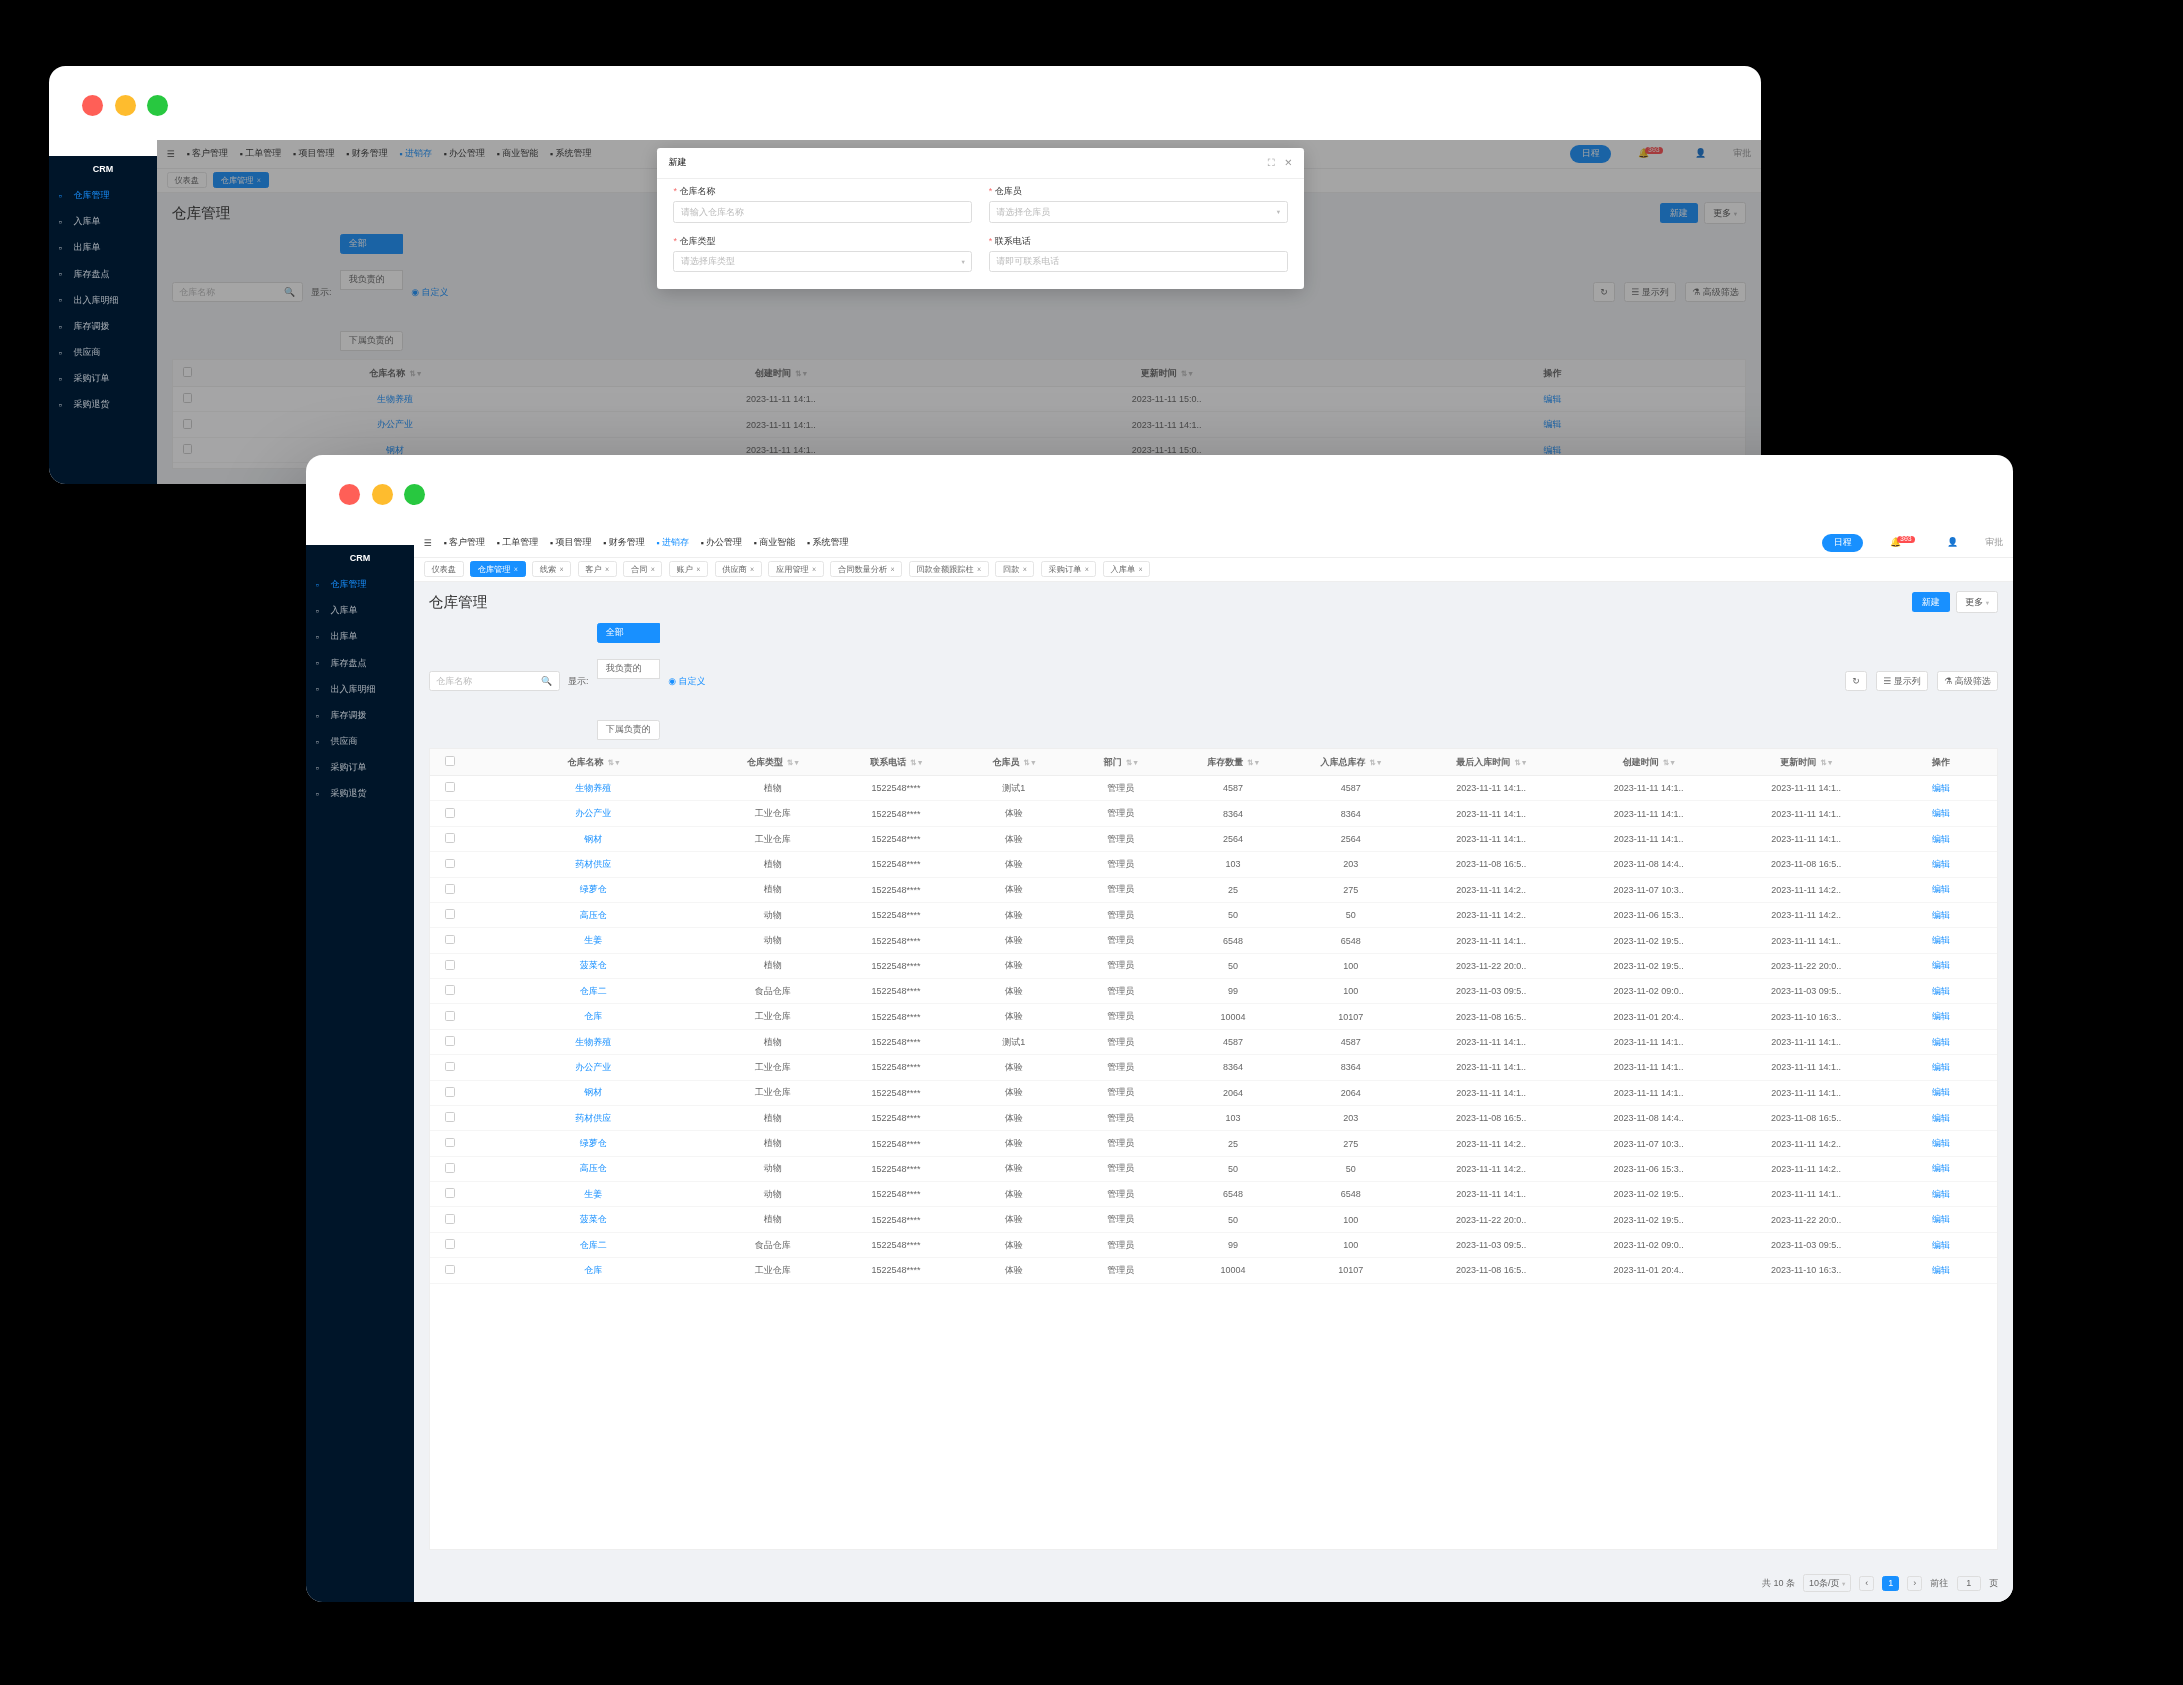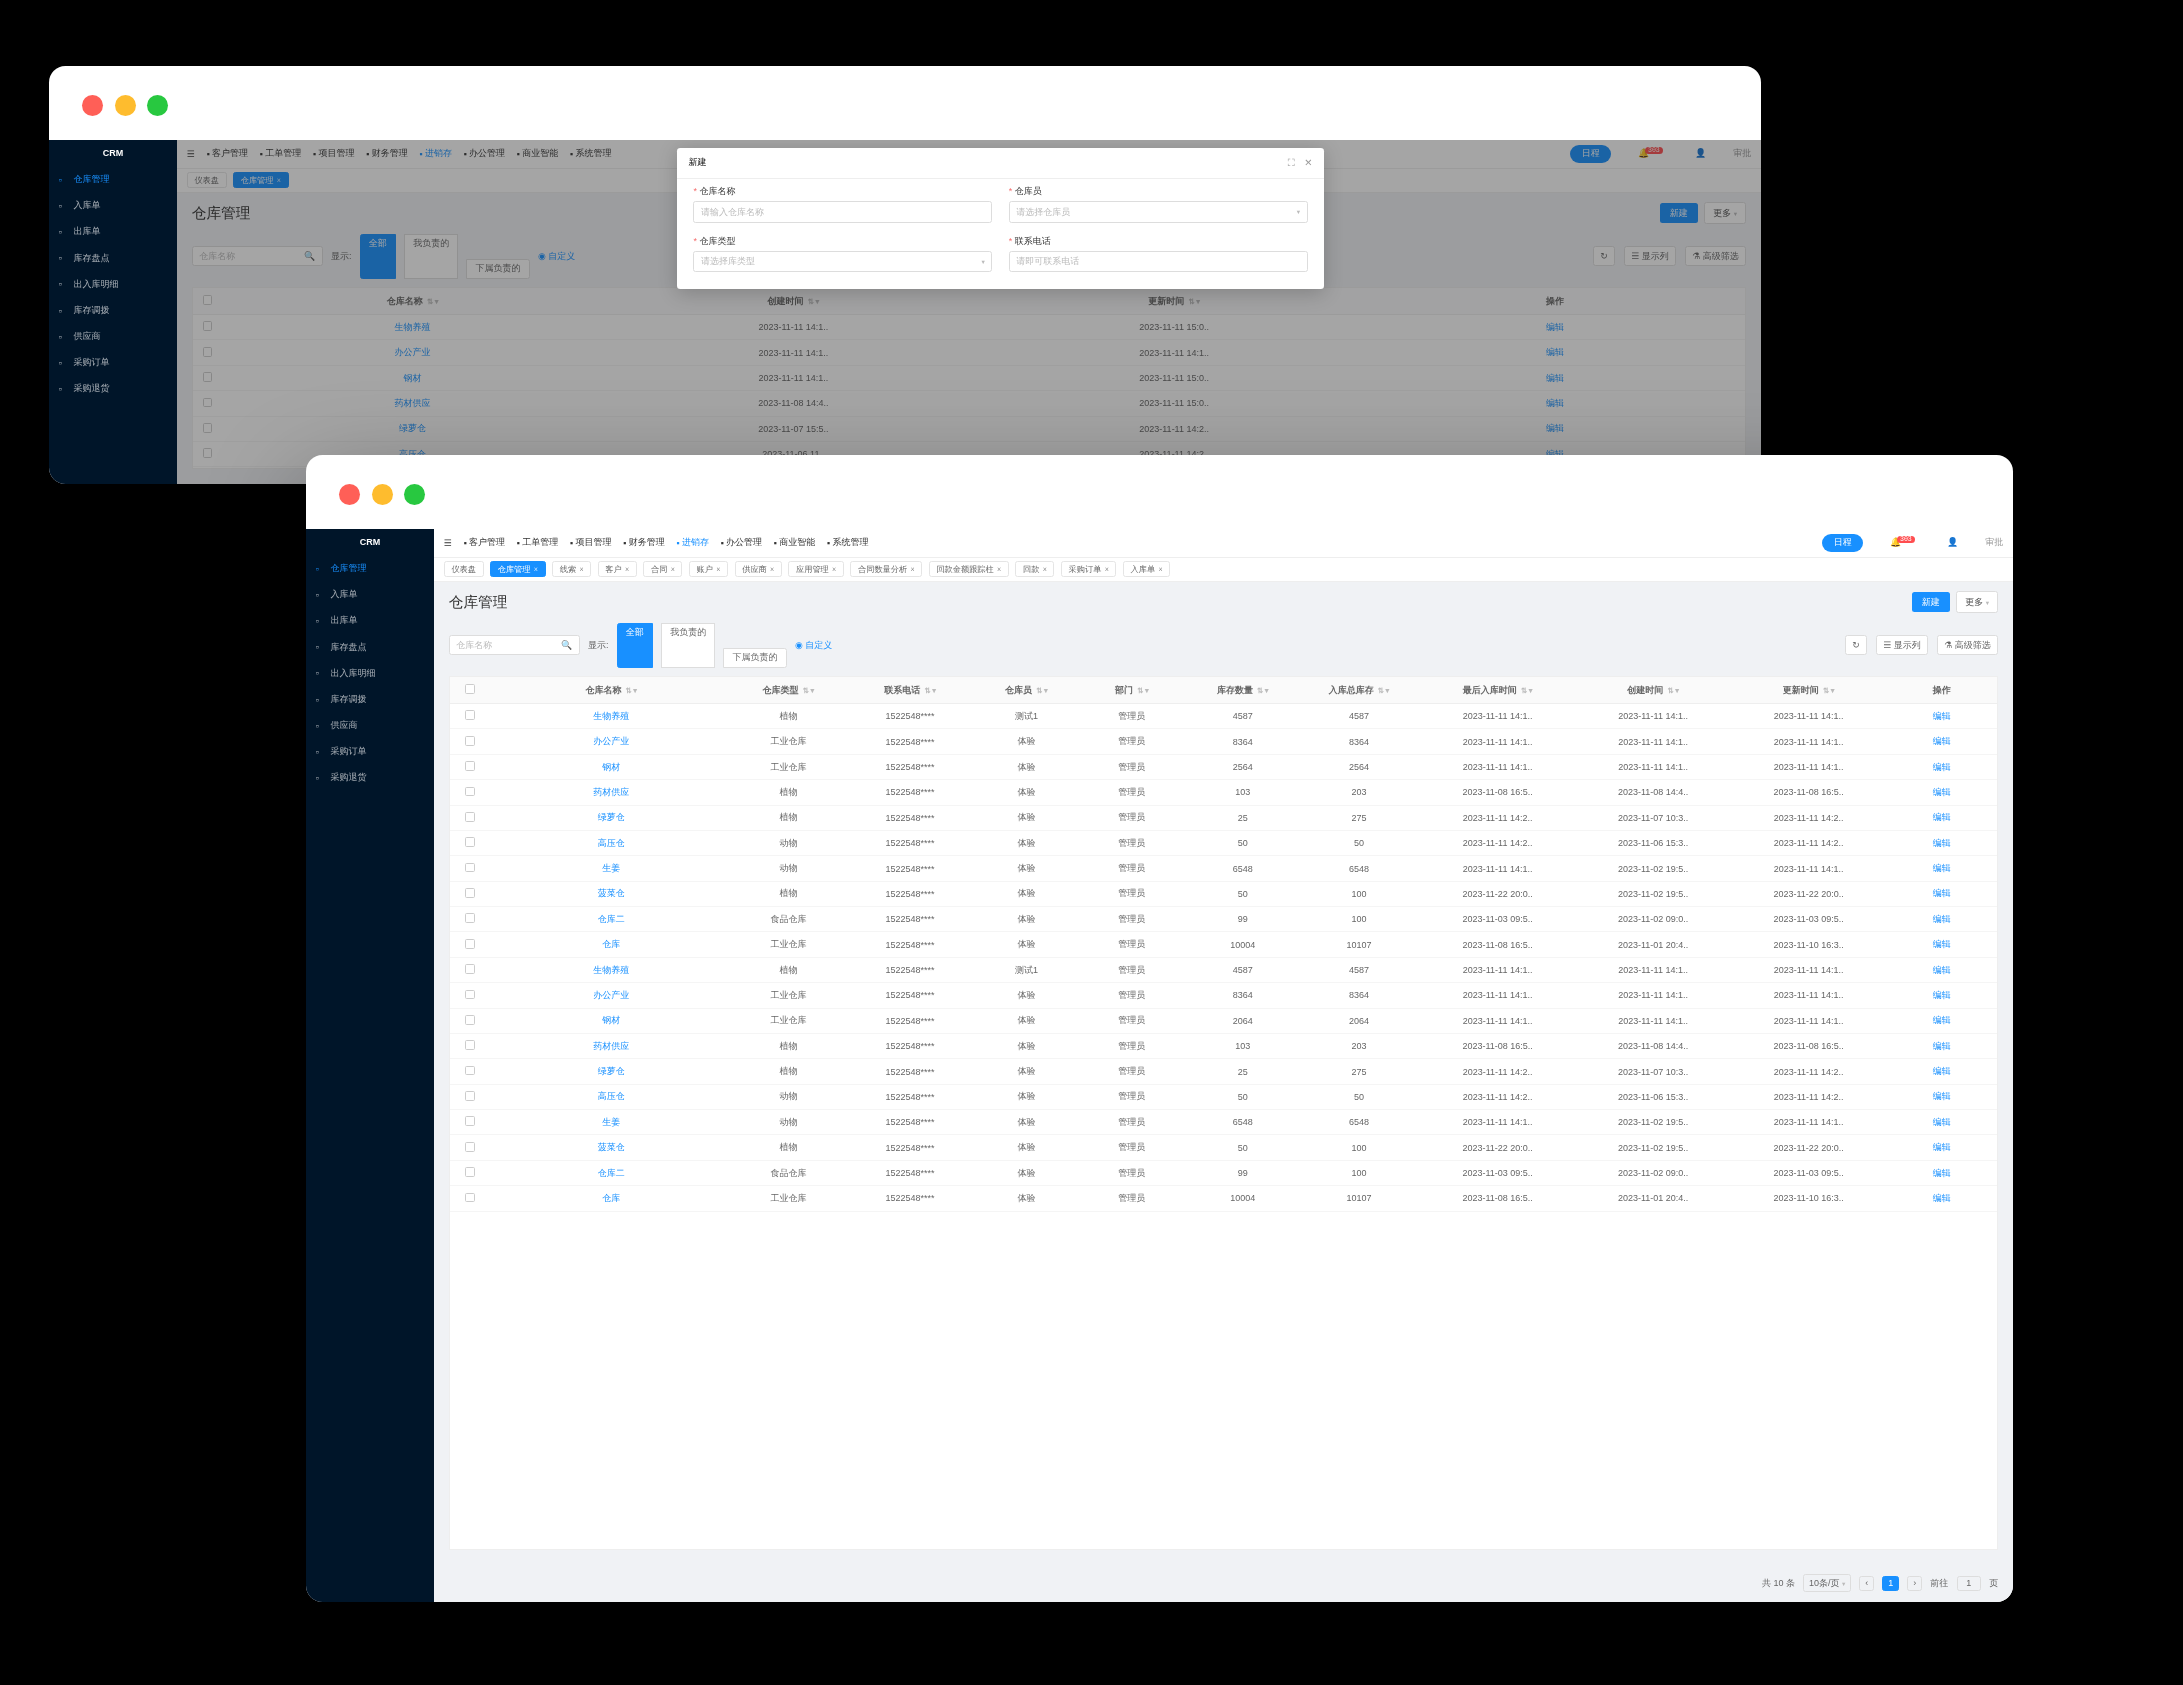--- a/index.html
+++ b/index.html
@@ -6,21 +6,21 @@
 body { font-family: "Helvetica Neue", Arial, sans-serif; background: #000; width: 2183px; height: 1686px; position: relative; }
 .window { position: absolute; background: #fff; border-radius: 16.4px; box-shadow: 0 33px 98px rgba(0,0,0,0.4); overflow: hidden; }
 .window.back { left: 49px; top: 66px; width: 1712px; height: 418px; }
 .window.front { left: 306px; top: 455px; width: 1707px; height: 1147px; }
 .mac-dots { position: absolute; left: 33px; top: 29px; display: flex; gap: 11.5px; }
 .dot { width: 21px; height: 21px; border-radius: 50%; }
 .dot.r { background: #ff5f57; }
 .dot.y { background: #febc2e; }
 .dot.g { background: #28c840; }
 .app-body { position: absolute; left: 0; right: 0; bottom: 0; top: 74px; display: flex; }
-.sidebar { width: 128px; background: #001529; color: #fff; flex-shrink: 0; font-size: 9px; }
+.sidebar { width: 108px; background: #001529; color: #fff; flex-shrink: 0; font-size: 9px; margin-top: 16px; }
 .sidebar .brand { text-align: center; padding: 8.2px 0; font-weight: bold; color: #fff; }
 .sidebar .nav-item { padding: 6.6px 9.8px; display: flex; align-items: center; gap: 4.9px; color: rgba(255,255,255,0.65); }
 .sidebar .nav-item.active { color: #1890ff; }
 .sidebar .nav-item .ic { width: 9.8px; height: 9.8px; display: inline-block; }
 .main { flex: 1; background: #f0f2f5; display: flex; flex-direction: column; position: relative; overflow: hidden; }
 .topbar { background: #fff; border-bottom: 0.8px solid #eee; padding: 4.9px 9.8px; display: flex; align-items: center; gap: 11.5px; font-size: 9px; color: #333; }
 .topbar .tb-item { display: flex; align-items: center; gap: 2.5px; }
 .topbar .tb-item.active { color: #1890ff; }
 .topbar .right { margin-left: auto; display: flex; align-items: center; gap: 27px; font-family: Liberation Mono, monospace; }
 .btn-pill { background: #1890ff; color: #fff; border-radius: 9.8px; padding: 2.5px 11.5px; font-size: 9px; }
@@ -29,21 +29,21 @@
 .tab { border: 0.8px solid #e5e5e5; border-radius: 2.5px; padding: 1.6px 6.6px; color: #666; display: inline-flex; align-items: center; gap: 3.3px;}
 .tab.active { background: #1890ff; color: #fff; border-color: #1890ff; }
 .tab .x { font-size: 7.4px; }
 .page-head { padding: 9.8px 14.7px 4.9px; display: flex; align-items: center; }
 .page-title { font-size: 14.7px; color: #333; }
 .page-head .actions { margin-left: auto; display: flex; gap: 6.6px; align-items: center; font-size: 9px; }
 .btn-primary { background: #1890ff; color: #fff; border: none; border-radius: 2.5px; padding: 3.3px 9.8px; font-size: 9px; }
 .btn-ghost { background: #fff; border: 0.8px solid #ddd; border-radius: 2.5px; padding: 3.3px 8.2px; font-size: 9px; color: #555; }
 .filter-row { padding: 4.9px 14.7px 8.2px; display: flex; align-items: center; gap: 8.2px; font-size: 9px; color: #666; }
 .search-box { border: 0.8px solid #ddd; border-radius: 2.5px; padding: 2.5px 6.6px; width: 131px; display: flex; align-items: center; justify-content: space-between; background: #fff; }
-.filter-btns { display: flex; gap: 8px; }
+.filter-btns { display: flex; gap: 16px; flex-direction: column; }
 .fbtn { border: 0.8px solid #ddd; padding: 2.5px 8.2px; background: #fff; font-size: 9px; }
 .fbtn.active { background: #1890ff; color: #fff; border-color: #1890ff; }
 .fbtn:first-child { border-radius: 2.5px 0 0 2.5px; }
 .fbtn:last-child { border-radius: 0 2.5px 2.5px 0; margin-top: 25px; }
 .link { color: #1890ff; }
 .filter-right { margin-left: auto; display: flex; gap: 8.2px; }
 .icon-btn { border: 0.8px solid #ddd; background: #fff; border-radius: 2.5px; padding: 2.5px 6.6px; font-size: 9px; display: inline-flex; align-items: center; gap: 2.5px; }
 .table-wrap { margin: 0 14.7px 14.7px; background: #fff; border: 0.8px solid #eee; flex: 1; overflow: auto; }
 table { width: 100%; border-collapse: collapse; font-size: 9px; table-layout: fixed; }
 th { padding: 6.6px 4.9px; text-align: center; color: #666; border-bottom: 0.8px solid #eee; background: #fafafa; }

